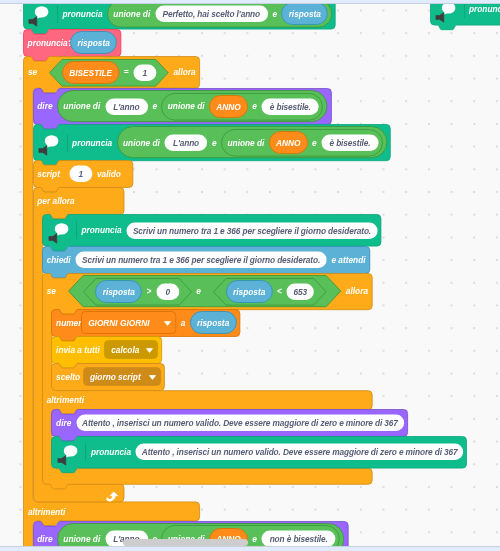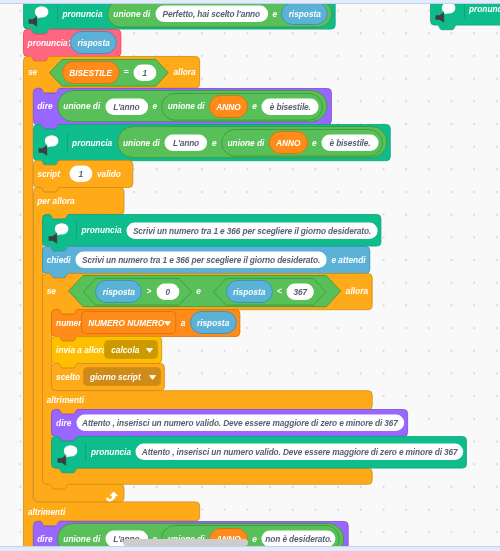--- a/index.html
+++ b/index.html
@@ -195,42 +195,42 @@
         <path d="M12.502,0 H100.1456578125 L112.6476578125,13.3 L100.1456578125,26.6 H12.502 L0,13.3 Z" fill="#59C059" stroke="#389438" stroke-width="0.8" stroke-linejoin="round"></path>
       </svg>
 <svg class="sh" style="left:222.75px;top:276.80px;width:52.89px;height:35.00px" viewBox="-3.5 -3.5 52.89 35.00">
         <path d="M11.0,0 H34.888296875 A11.0,11.0 0 0 1 34.888296875,22.0 H11.0 A11.0,11.0 0 0 1 11.0,0 Z" fill="#5CB1D6" stroke="#2E8EB8" stroke-width="0.8" stroke-linejoin="round"></path>
       </svg>
 <div class="lab" style="left:249.20px;top:291.50px;transform:translate(-50%,-50%)">risposta</div>
 <div class="lab" style="left:276.94px;top:291.30px;transform:translate(0,-50%)">&lt;</div>
 <svg class="sh" style="left:283.09px;top:279.55px;width:34.31px;height:29.50px" viewBox="-3.5 -3.5 34.31 29.50">
         <path d="M8.25,0 H19.058290625 A8.25,8.25 0 0 1 19.058290625,16.5 H8.25 A8.25,8.25 0 0 1 8.25,0 Z" fill="#fff" stroke="none" stroke-width="0" stroke-linejoin="round"></path>
       </svg>
-<div class="fld" style="left:300.24px;top:291.50px;transform:translate(-50%,-50%)">367</div>
+<div class="fld" style="left:300.24px;top:291.50px;transform:translate(-50%,-50%)">653</div>
 <div class="lab" style="left:345.86px;top:291.30px;transform:translate(0,-50%)">allora</div>
 <svg class="sh" style="left:48.40px;top:305.90px;width:195.36px;height:40.00px" viewBox="-3.5 -3.5 195.36 40.00">
         <path d="M0,4.0 A4.0,4.0 0 0 1 4.0,0 H7.0 c1.8,0 2.2,4.6 4.0,4.6 h11.0 c1.8,0 2.2,-4.6 4.0,-4.6 H184.36062656250002 A4.0,4.0 0 0 1 188.36062656250002,4.0 V23.0 A4.0,4.0 0 0 1 184.36062656250002,27.0 H26.0 c-1.8,0 -2.2,4.6 -4.0,4.6 h-11.0 c-1.8,0 -2.2,-4.6 -4.0,-4.6 H4.0 A4.0,4.0 0 0 1 0,23.0 Z" fill="#FF8C1A" stroke="#DB6E00" stroke-width="0.8" stroke-linejoin="round"></path>
       </svg>
 <div class="lab" style="left:56.10px;top:322.90px;transform:translate(0,-50%)">numero</div>
 <svg class="sh" style="left:78.15px;top:308.40px;width:101.31px;height:35.00px" viewBox="-3.5 -3.5 101.31 35.00">
         <path d="M4.0,0 H90.306103125 A4.0,4.0 0 0 1 94.306103125,4.0 V18.0 A4.0,4.0 0 0 1 90.306103125,22.0 H4.0 A4.0,4.0 0 0 1 0,18.0 V4.0 A4.0,4.0 0 0 1 4.0,0 Z" fill="#FF8C1A" stroke="#DB6E00" stroke-width="0.8" stroke-linejoin="round"></path>
       </svg>
-<div class="lab" style="left:88.15px;top:323.10px;transform:translate(0,-50%)">NUMERO NUMERO</div>
+<div class="lab" style="left:88.15px;top:323.10px;transform:translate(0,-50%)">GIORNI GIORNI</div>
 <svg class="sh" style="left:163.96px;top:320.80px;width:7px;height:5px" viewBox="0 0 7 5">
         <path d="M0.5,0.6 L6.5,0.6 L3.5,4.4 Z" fill="#fff" stroke="#fff" stroke-width="0.8" stroke-linejoin="round"></path>
       </svg>
 <div class="lab" style="left:180.76px;top:322.90px;transform:translate(0,-50%)">a</div>
 <svg class="sh" style="left:186.67px;top:308.40px;width:52.89px;height:35.00px" viewBox="-3.5 -3.5 52.89 35.00">
         <path d="M11.0,0 H34.888296875 A11.0,11.0 0 0 1 34.888296875,22.0 H11.0 A11.0,11.0 0 0 1 11.0,0 Z" fill="#5CB1D6" stroke="#2E8EB8" stroke-width="0.8" stroke-linejoin="round"></path>
       </svg>
 <div class="lab" style="left:213.12px;top:323.10px;transform:translate(-50%,-50%)">risposta</div>
 <svg class="sh" style="left:48.40px;top:332.90px;width:117.16px;height:40.00px" viewBox="-3.5 -3.5 117.16 40.00">
         <path d="M0,4.0 A4.0,4.0 0 0 1 4.0,0 H7.0 c1.8,0 2.2,4.6 4.0,4.6 h11.0 c1.8,0 2.2,-4.6 4.0,-4.6 H106.156590625 A4.0,4.0 0 0 1 110.156590625,4.0 V23.0 A4.0,4.0 0 0 1 106.156590625,27.0 H26.0 c-1.8,0 -2.2,4.6 -4.0,4.6 h-11.0 c-1.8,0 -2.2,-4.6 -4.0,-4.6 H4.0 A4.0,4.0 0 0 1 0,23.0 Z" fill="#FFBF00" stroke="#CC9900" stroke-width="0.8" stroke-linejoin="round"></path>
       </svg>
-<div class="lab" style="left:56.10px;top:349.90px;transform:translate(0,-50%)">invia a allora</div>
+<div class="lab" style="left:56.10px;top:349.90px;transform:translate(0,-50%)">invia a tutti</div>
 <svg class="sh" style="left:101.21px;top:337.40px;width:60.15px;height:31.00px" viewBox="-3.5 -3.5 60.15 31.00">
         <path d="M4.0,0 H49.1463375 A4.0,4.0 0 0 1 53.1463375,4.0 V14.0 A4.0,4.0 0 0 1 49.1463375,18.0 H4.0 A4.0,4.0 0 0 1 0,14.0 V4.0 A4.0,4.0 0 0 1 4.0,0 Z" fill="#CC9900" stroke="#CC9900" stroke-width="0.8" stroke-linejoin="round"></path>
       </svg>
 <div class="lab" style="left:111.21px;top:350.10px;transform:translate(0,-50%)">calcola</div>
 <svg class="sh" style="left:145.86px;top:347.80px;width:7px;height:5px" viewBox="0 0 7 5">
         <path d="M0.5,0.6 L6.5,0.6 L3.5,4.4 Z" fill="#fff" stroke="#fff" stroke-width="0.8" stroke-linejoin="round"></path>
       </svg>
 <svg class="sh" style="left:48.40px;top:359.90px;width:119.92px;height:40.00px" viewBox="-3.5 -3.5 119.92 40.00">
         <path d="M0,4.0 A4.0,4.0 0 0 1 4.0,0 H7.0 c1.8,0 2.2,4.6 4.0,4.6 h11.0 c1.8,0 2.2,-4.6 4.0,-4.6 H108.92062031249999 A4.0,4.0 0 0 1 112.92062031249999,4.0 V23.0 A4.0,4.0 0 0 1 108.92062031249999,27.0 H4.0 A4.0,4.0 0 0 1 0,23.0 Z" fill="#FFAB19" stroke="#CF8B17" stroke-width="0.8" stroke-linejoin="round"></path>
       </svg>
@@ -289,21 +289,21 @@
       </svg>
 <div class="lab" style="left:167.81px;top:539.10px;transform:translate(0,-50%)">unione di</div>
 <svg class="sh" style="left:206.00px;top:524.60px;width:45.04px;height:35.00px" viewBox="-3.5 -3.5 45.04 35.00">
         <path d="M11.0,0 H27.038053125000005 A11.0,11.0 0 0 1 27.038053125000005,22.0 H11.0 A11.0,11.0 0 0 1 11.0,0 Z" fill="#FF8C1A" stroke="#DB6E00" stroke-width="0.8" stroke-linejoin="round"></path>
       </svg>
 <div class="lab" style="left:228.52px;top:539.30px;transform:translate(-50%,-50%)">ANNO</div>
 <div class="lab" style="left:252.33px;top:539.10px;transform:translate(0,-50%)">e</div>
 <svg class="sh" style="left:258.25px;top:527.35px;width:80.88px;height:29.50px" viewBox="-3.5 -3.5 80.88 29.50">
         <path d="M8.25,0 H65.6303671875 A8.25,8.25 0 0 1 65.6303671875,16.5 H8.25 A8.25,8.25 0 0 1 8.25,0 Z" fill="#fff" stroke="none" stroke-width="0" stroke-linejoin="round"></path>
       </svg>
-<div class="fld" style="left:298.69px;top:539.30px;transform:translate(-50%,-50%)">non è desiderato.</div>
+<div class="fld" style="left:298.69px;top:539.30px;transform:translate(-50%,-50%)">non è bisestile.</div>
 <svg class="sh" style="left:426.50px;top:-10.20px;width:318.72px;height:44.60px" viewBox="-3.5 -3.5 318.72 44.60">
         <path d="M0,4.0 A4.0,4.0 0 0 1 4.0,0 H7.0 c1.8,0 2.2,4.6 4.0,4.6 h11.0 c1.8,0 2.2,-4.6 4.0,-4.6 H307.717046875 A4.0,4.0 0 0 1 311.717046875,4.0 V27.6 A4.0,4.0 0 0 1 307.717046875,31.6 H26.0 c-1.8,0 -2.2,4.6 -4.0,4.6 h-11.0 c-1.8,0 -2.2,-4.6 -4.0,-4.6 H4.0 A4.0,4.0 0 0 1 0,27.6 Z" fill="#0FBD8C" stroke="#0DA57A" stroke-width="0.8" stroke-linejoin="round"></path>
       </svg>
 <svg class="sh" style="left:429.00px;top:-2.50px;width:36px;height:26px" viewBox="0 0 36 26">
         <path d="M15.40,13.80 L15.00,16.40 L19.20,15.10 Z" fill="#fff"></path>
         <ellipse cx="19.6" cy="9.9" rx="6.8" ry="5.7" fill="#fff"></ellipse>
         <path d="M6.9,17.5 L10.6,17.5 L14.8,14.6 L14.8,24.2 L10.6,21.4 L6.9,21.4 Z" fill="#3D3D3D" stroke="#3D3D3D" stroke-width="0.6" stroke-linejoin="round"></path>
       </svg>
 <div class="divider" style="left:463.50px;top:0.10px;height:18px"></div>
 <div class="lab" style="left:469.00px;top:9.10px;transform:translate(0,-50%)">pronuncia</div>

